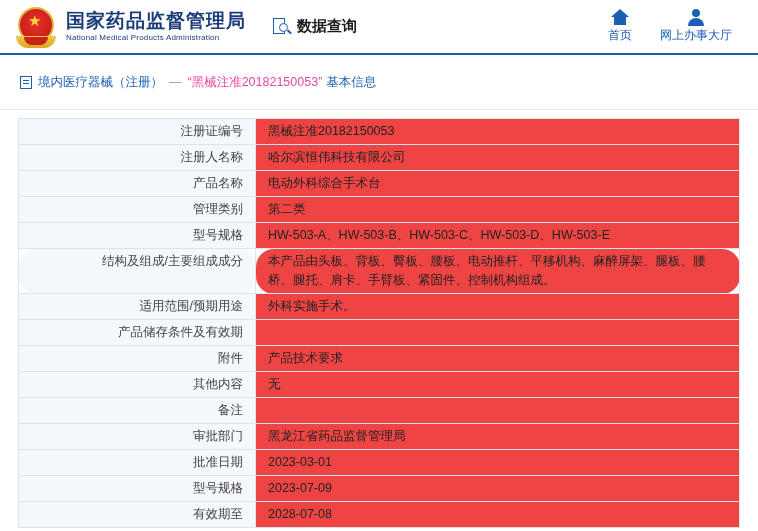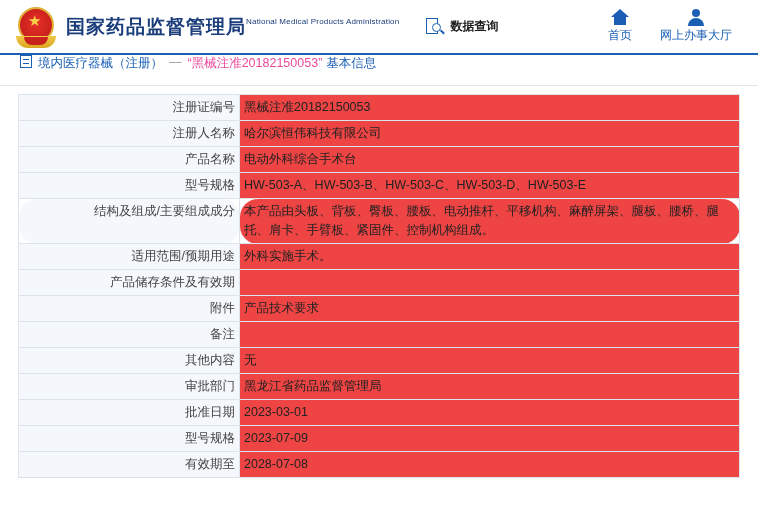--- a/index.html
+++ b/index.html
@@ -67,21 +67,21 @@
     position: absolute;
     left: 8px;
     top: 1px;
     width: 24px;
     height: 8px;
     background: #c8201b;
     border-radius: 0 0 10px 10px;
   }
   .org-names {
     display: flex;
-    flex-direction: row;
+    flex-direction: column;
     justify-content: center;
     margin-right: 26px;
   }
   .org-cn {
     font-size: 19px;
     font-weight: bold;
     color: #1a3c7a;
     letter-spacing: 1px;
     line-height: 22px;
   }
@@ -124,21 +124,21 @@
   .query-icon .handle {
     position: absolute;
     left: 15px;
     top: 14px;
     width: 5px;
     height: 1.8px;
     background: #1a5fb4;
     transform: rotate(45deg);
   }
   .query-text {
-    font-size: 12px;
+    font-size: 15px;
     font-weight: bold;
     color: #1a1a1a;
   }
   .nav-right {
     margin-left: auto;
     display: flex;
     align-items: flex-start;
     gap: 28px;
     padding-right: 12px;
   }
@@ -197,22 +197,22 @@
     width: 16px;
     height: 8px;
     border-radius: 8px 8px 0 0;
     background: #1a5fb4;
   }
 
   
   .breadcrumb {
     height: 30px;
     display: flex;
-    align-items: flex-start;
-    padding: 0 20px;
+    align-items: center;
+    padding: 12px 20px;
     gap: 4px;
     border-bottom: 1px solid #dfe6ee;
     background: #ffffff;
     font-size: 12.5px;
   }
   .crumb-icon {
     width: 12px;
     height: 13px;
     position: relative;
     margin-right: 2px;
@@ -255,21 +255,21 @@
   }
   table.detail {
     width: 722px;
     border-collapse: collapse;
     table-layout: fixed;
   }
   table.detail td {
     border: 1px solid #dbe3ec;
     font-size: 12.5px;
     line-height: 19px;
-    padding: 3px 4px;
+    padding: 3px 12px;
     vertical-align: top;
   }
   td.label {
     width: 212px;
     background: #f4f7fb;
     color: #444444;
     text-align: right;
     white-space: nowrap;
   }
   td.value {
@@ -343,46 +343,50 @@
       </tr>
       <tr>
         <td class="label">注册人名称</td>
         <td class="value">哈尔滨恒伟科技有限公司</td>
       </tr>
       <tr>
         <td class="label">产品名称</td>
         <td class="value">电动外科综合手术台</td>
       </tr>
       <tr>
+        <td class="label">管理类别</td>
+        <td class="value">第二类</td>
+      </tr>
+      <tr>
         <td class="label">型号规格</td>
         <td class="value">HW-503-A、HW-503-B、HW-503-C、HW-503-D、HW-503-E</td>
       </tr>
       <tr class="row-tall">
         <td class="label">结构及组成/主要组成成分</td>
         <td class="value">本产品由头板、背板、臀板、腰板、电动推杆、平移机构、麻醉屏架、腿板、腰桥、腿托、肩卡、手臂板、紧固件、控制机构组成。</td>
       </tr>
       <tr>
         <td class="label">适用范围/预期用途</td>
         <td class="value">外科实施手术。</td>
       </tr>
       <tr>
         <td class="label">产品储存条件及有效期</td>
         <td class="value"></td>
       </tr>
       <tr>
         <td class="label">附件</td>
         <td class="value">产品技术要求</td>
       </tr>
       <tr>
+        <td class="label">其他内容</td>
+        <td class="value">无</td>
+      </tr>
+      <tr>
         <td class="label">备注</td>
         <td class="value"></td>
-      </tr>
-      <tr>
-        <td class="label">其他内容</td>
-        <td class="value">无</td>
       </tr>
       <tr>
         <td class="label">审批部门</td>
         <td class="value">黑龙江省药品监督管理局</td>
       </tr>
       <tr>
         <td class="label">批准日期</td>
         <td class="value">2023-03-01</td>
       </tr>
       <tr>

